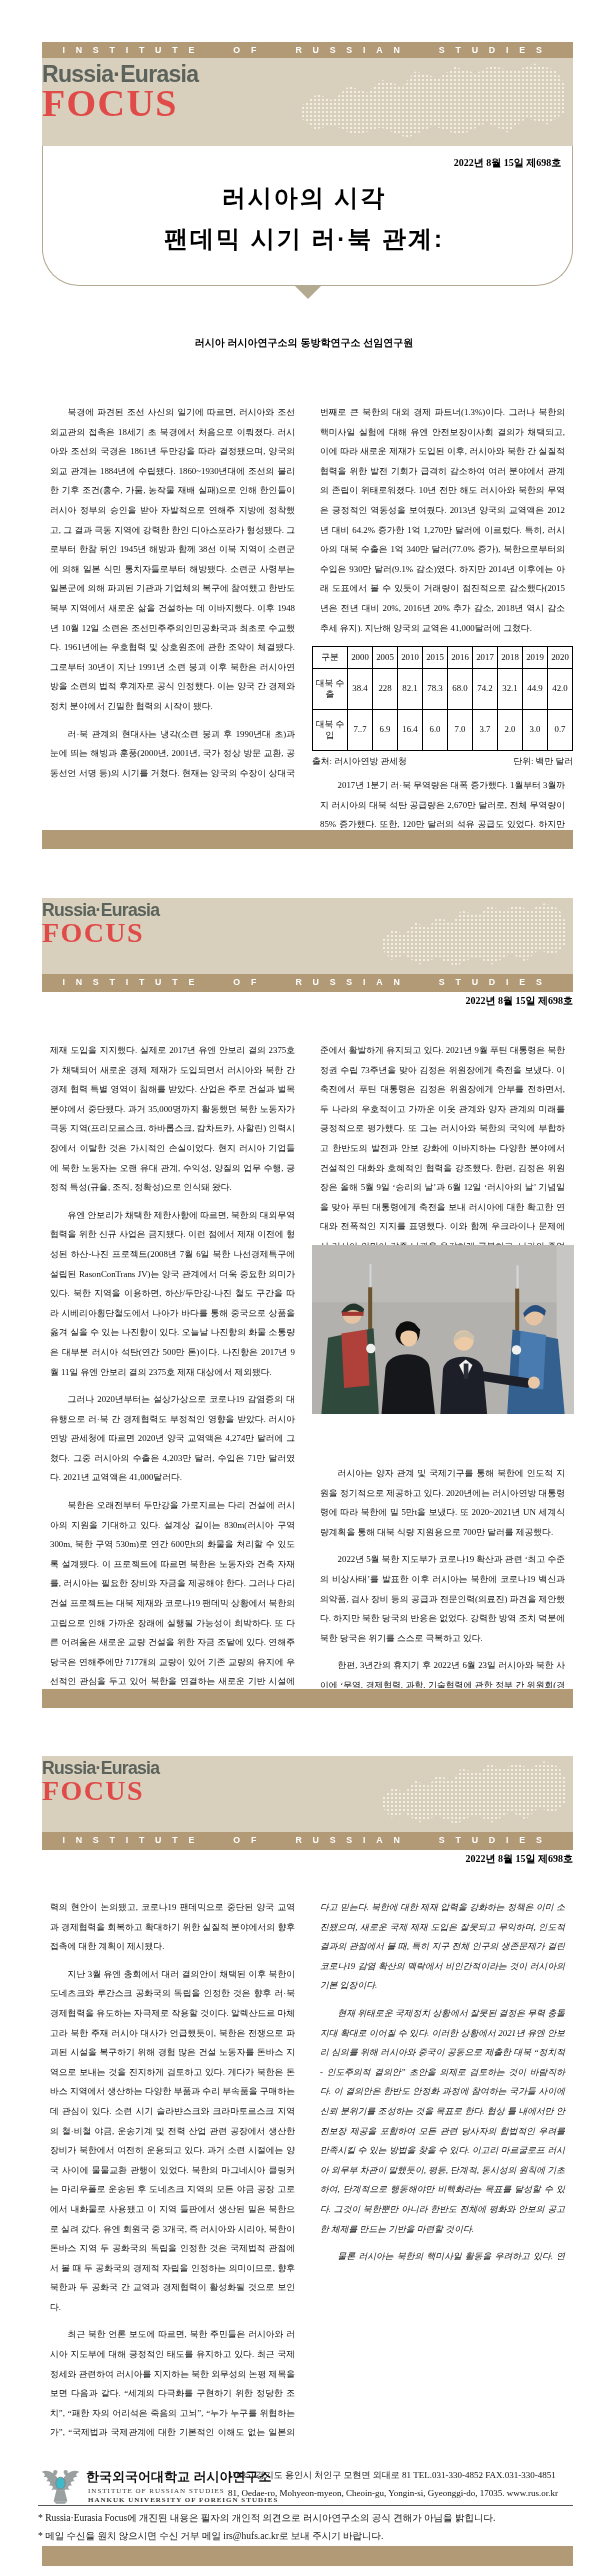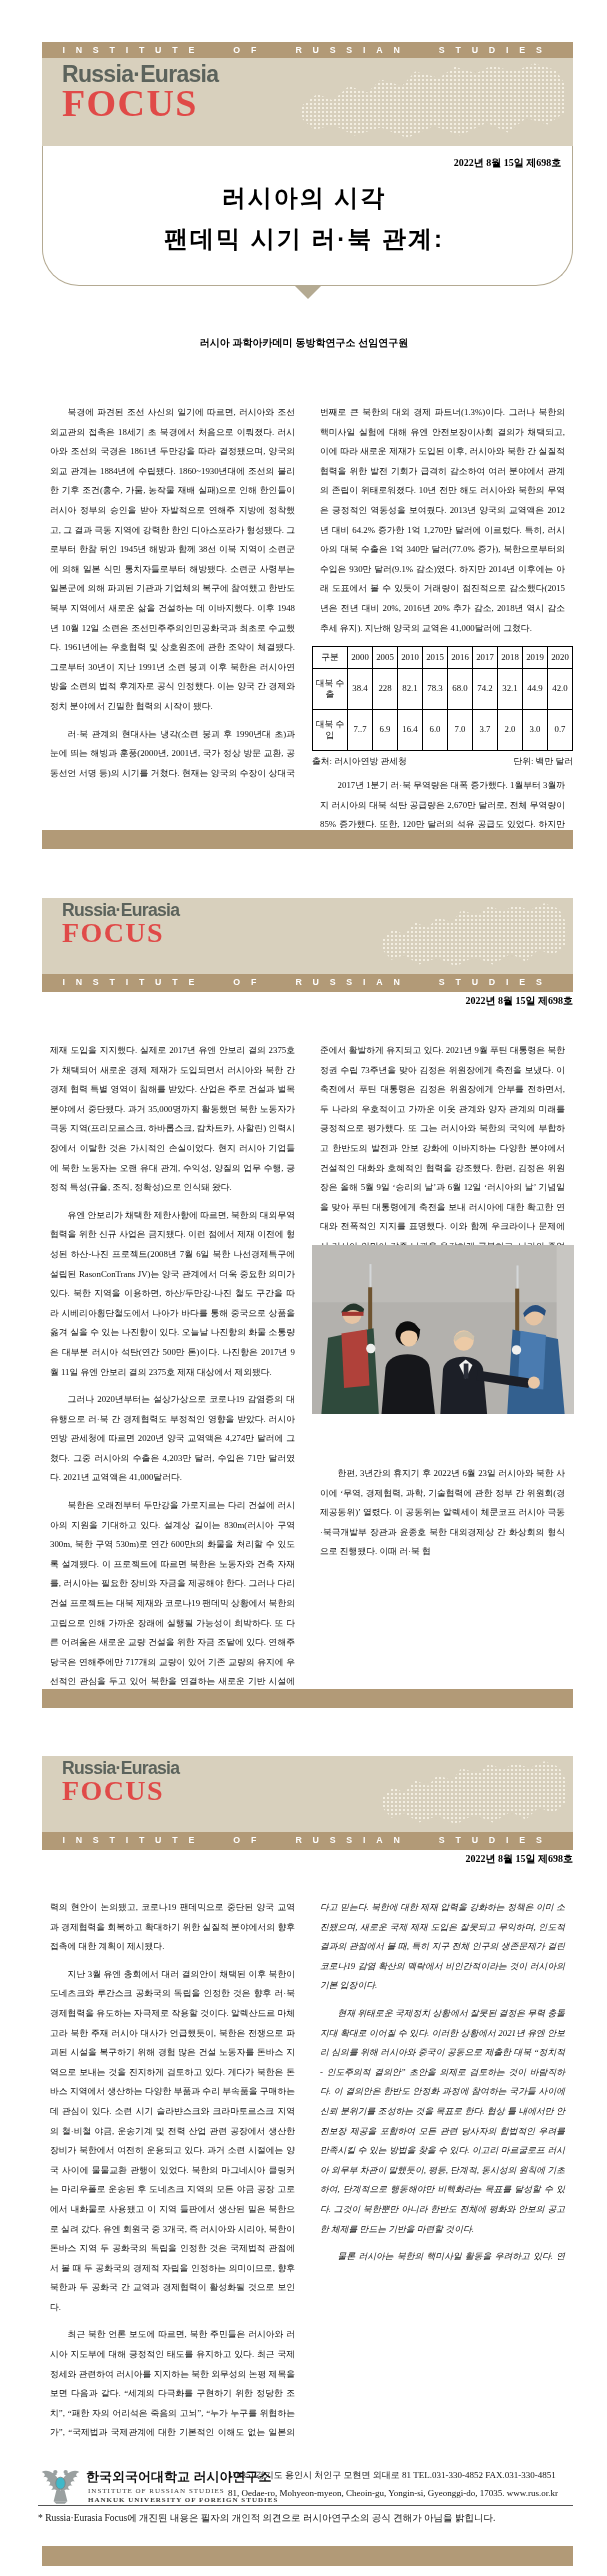--- a/index.html
+++ b/index.html
@@ -10,21 +10,21 @@
   body{background:#ffffff;font-family:"Liberation Serif","DejaVu Serif",serif;color:var(--ink);}
   .canvas{position:relative;width:608px;height:2576px;background:#14532d;overflow:hidden;}
   .page{position:absolute;left:0;width:608px;height:859px;background:#fff;}
   #p1{top:0;} #p2{top:859px;} #p3{top:1717px;}
 
   
   .tanband{position:absolute;left:42px;width:531px;background:var(--tan);overflow:hidden;}
   .letters{color:#fff;font:600 8.8px "Liberation Sans",sans-serif;letter-spacing:10.8px;word-spacing:15px;
            text-align:center;white-space:nowrap;}
   .beige{position:absolute;left:42px;width:531px;background:var(--beige);overflow:hidden;}
-  .brand{position:absolute;left:20px;top:2.7px;}
+  .brand{position:absolute;left:0;top:2.7px;}
   .brand-l1{font:800 23px/26px "Liberation Sans",sans-serif;color:var(--brandDark);letter-spacing:-0.7px;}
   .brand-l2{font:700 38px/39px "Liberation Serif",serif;color:var(--brandRed);letter-spacing:1.4px;margin-top:-2.7px;}
   .mh-small .brand-l1{font-size:17.6px;line-height:19px;}
   .mh-small .brand-l2{font-size:28px;line-height:30px;margin-top:-1.4px;}
   .dotmap{position:absolute;background-image:radial-gradient(circle,#f3eee1 0.9px,rgba(0,0,0,0) 1.2px);
           background-size:4px 4px;
           clip-path:polygon(0% 55%,6% 40%,12% 48%,18% 30%,25% 38%,30% 22%,38% 30%,43% 12%,52% 20%,58% 6%,66% 14%,72% 4%,80% 12%,88% 2%,96% 10%,100% 30%,100% 62%,93% 78%,85% 70%,78% 88%,70% 76%,60% 92%,50% 80%,40% 95%,30% 82%,20% 92%,12% 78%,5% 85%,0% 70%);}
   .issue-date{position:absolute;font:700 10px "Liberation Serif",serif;color:#000;white-space:nowrap;}
 
   
@@ -91,21 +91,21 @@
     </div>
 
     <div class="bubble">
       <div class="issue-date" style="top:9.5px;right:10.8px;">2022년 8월 15일 제698호</div>
       <div class="bubble-tri"></div>
     </div>
     <div class="title">
       <div>러시아의 시각</div>
       <div>팬데믹 시기 러·북 관계:</div>
     </div>
-    <div class="affil">러시아 과학아카데미 동방학연구소 선임연구원</div>
+    <div class="affil">러시아 러시아연구소의 동방학연구소 선임연구원</div>
 
     <div class="col colL" style="top:395px;height:393px;">
         <p>북경에 파견된 조선 사신의 일기에 따르면, 러시아와 조선 외교관의 접촉은 18세기 초 북경에서 처음으로 이뤄졌다. 러시아와 조선의 국경은 1861년 두만강을 따라 결정됐으며, 양국의 외교 관계는 1884년에 수립됐다. 1860~1930년대에 조선의 불리한 기후 조건(홍수, 가뭄, 농작물 재배 실패)으로 인해 한인들이 러시아 정부의 승인을 받아 자발적으로 연해주 지방에 정착했고, 그 결과 극동 지역에 강력한 한인 디아스포라가 형성됐다. 그로부터 한참 뒤인 1945년 해방과 함께 38선 이북 지역이 소련군에 의해 일본 식민 통치자들로부터 해방됐다. 소련군 사령부는 일본군에 의해 파괴된 기관과 기업체의 복구에 참여했고 한반도 북부 지역에서 새로운 삶을 건설하는 데 이바지했다. 이후 1948년 10월 12일 소련은 조선민주주의인민공화국과 최초로 수교했다. 1961년에는 우호협력 및 상호원조에 관한 조약이 체결됐다. 그로부터 30년이 지난 1991년 소련 붕괴 이후 북한은 러시아연방을 소련의 법적 후계자로 공식 인정했다. 이는 양국 간 경제와 정치 분야에서 긴밀한 협력의 시작이 됐다.</p>
         <p>러·북 관계의 현대사는 냉각(소련 붕괴 후 1990년대 초)과 눈에 띄는 해빙과 훈풍(2000년, 2001년, 국가 정상 방문 교환, 공동선언 서명 등)의 시기를 거쳤다. 현재는 양국의 수장이 상대국 수도를 방문했을 때 서명한 평양(2000)과 모스크바(2001) 공동선언이 양국 협력의 법적 근거를 형성하고 있다. 2011년 8월 시베리아 울란우데에서 드미트리 메드베데프 러시아 대통령과 김정일 조선민주주의인민공화국 국방위원장의 회담이 열렸다. 2019년 4월 25일에는 블라디보스토크에서 열린 블라디미르 푸틴 러시아 대통령과 김정은 북한 노동당 총비서 겸 국무위원장의 정상회담에서 양국 간 조약상 의무가 확인됐다.</p>
       </div>
 
     <div class="col colR" style="top:395px;height:433px;">
       <div>
           <p class="cont">번째로 큰 북한의 대외 경제 파트너(1.3%)이다. 그러나 북한의 핵미사일 실험에 대해 유엔 안전보장이사회 결의가 채택되고, 이에 따라 새로운 제재가 도입된 이후, 러시아와 북한 간 실질적 협력을 위한 발전 기회가 급격히 감소하여 여러 분야에서 관계의 존립이 위태로워졌다. 10년 전만 해도 러시아와 북한의 무역은 긍정적인 역동성을 보여줬다. 2013년 양국의 교역액은 2012년 대비 64.2% 증가한 1억 1,270만 달러에 이르렀다. 특히, 러시아의 대북 수출은 1억 340만 달러(77.0% 증가), 북한으로부터의 수입은 930만 달러(9.1% 감소)였다. 하지만 2014년 이후에는 아래 도표에서 볼 수 있듯이 거래량이 점진적으로 감소했다(2015년은 전년 대비 20%, 2016년 20% 추가 감소, 2018년 역시 감소 추세 유지). 지난해 양국의 교역은 41,000달러에 그쳤다.</p>
         </div>
@@ -227,20 +227,22 @@
           <circle cx="332" cy="202" r="9" fill="#eac8a6"></circle>
           <path d="M220,176 L230,168 L240,176 L230,196 Z" fill="#f2f2f0"></path>
           <rect x="227" y="174" width="7" height="22" fill="#2a2e38"></rect>
           <circle cx="227" cy="140" r="15" fill="#eccaa6"></circle>
           <path d="M212,136 Q227,118 243,134 L241,140 Q227,128 214,142 Z" fill="#cfc2ab"></path>
         </g>
       </svg>
     </div>
 
     <div class="col colR" style="top:597px;height:232px;">
+        <p>러시아는 양자 관계 및 국제기구를 통해 북한에 인도적 지원을 정기적으로 제공하고 있다. 2020년에는 러시아연방 대통령령에 따라 북한에 밀 5만t을 보냈다. 또 2020~2021년 UN 세계식량계획을 통해 대북 식량 지원용으로 700만 달러를 제공했다.</p>
+        <p>2022년 5월 북한 지도부가 코로나19 확산과 관련 ‘최고 수준의 비상사태’를 발표한 이후 러시아는 북한에 코로나19 백신과 의약품, 검사 장비 등의 공급과 전문인력(의료진) 파견을 제안했다. 하지만 북한 당국의 반응은 없었다. 강력한 방역 조치 덕분에 북한 당국은 위기를 스스로 극복하고 있다.</p>
         <p>한편, 3년간의 휴지기 후 2022년 6월 23일 러시아와 북한 사이에 ‘무역, 경제협력, 과학, 기술협력에 관한 정부 간 위원회(경제공동위)’ 열렸다. 이 공동위는 알렉세이 체쿤코프 러시아 극동·북극개발부 장관과 윤종호 북한 대외경제상 간 화상회의 형식으로 진행됐다. 이때 러·북 협</p>
       </div>
 
     <div class="botband" style="top:830px;height:19px;"></div>
   </section>
 
   <section class="page" id="p3">
     <div class="beige mh-small" style="top:39px;height:76px;">
       <div class="brand">
         <div class="brand-l1">Russia·Eurasia</div>
@@ -279,18 +281,19 @@
       </g>
       <ellipse cx="50" cy="42" rx="11" ry="14" fill="#3fb8c9" stroke="#7c8384" stroke-width="2"></ellipse>
     </svg>
     <div class="f-org-kr">한국외국어대학교 러시아연구소</div>
     <div class="f-org-en" style="top:770px;">INSTITUTE OF RUSSIAN STUDIES</div>
     <div class="f-org-en" style="top:779px;font-weight:bold;">HANKUK UNIVERSITY OF FOREIGN STUDIES</div>
     <div class="f-addr" style="top:752px;">17035) 경기도 용인시 처인구 모현면 외대로 81    TEL.031-330-4852    FAX.031-330-4851</div>
     <div class="f-addr" style="top:771px;">81, Oedae-ro, Mohyeon-myeon, Cheoin-gu, Yongin-si, Gyeonggi-do, 17035.  www.rus.or.kr</div>
     <div class="f-div"></div>
     <div class="f-note" style="top:795px;">* Russia·Eurasia Focus에 개진된 내용은 필자의 개인적 의견으로 러시아연구소의 공식 견해가 아님을 밝힙니다.</div>
+    <div class="f-note" style="top:813px;">* 메일 수신을 원치 않으시면 수신 거부 메일 irs@hufs.ac.kr로 보내 주시기 바랍니다.</div>
 
     <div class="botband" style="top:829px;height:20px;"></div>
   </section>
 
 </div>
 
 
 </body></html>

